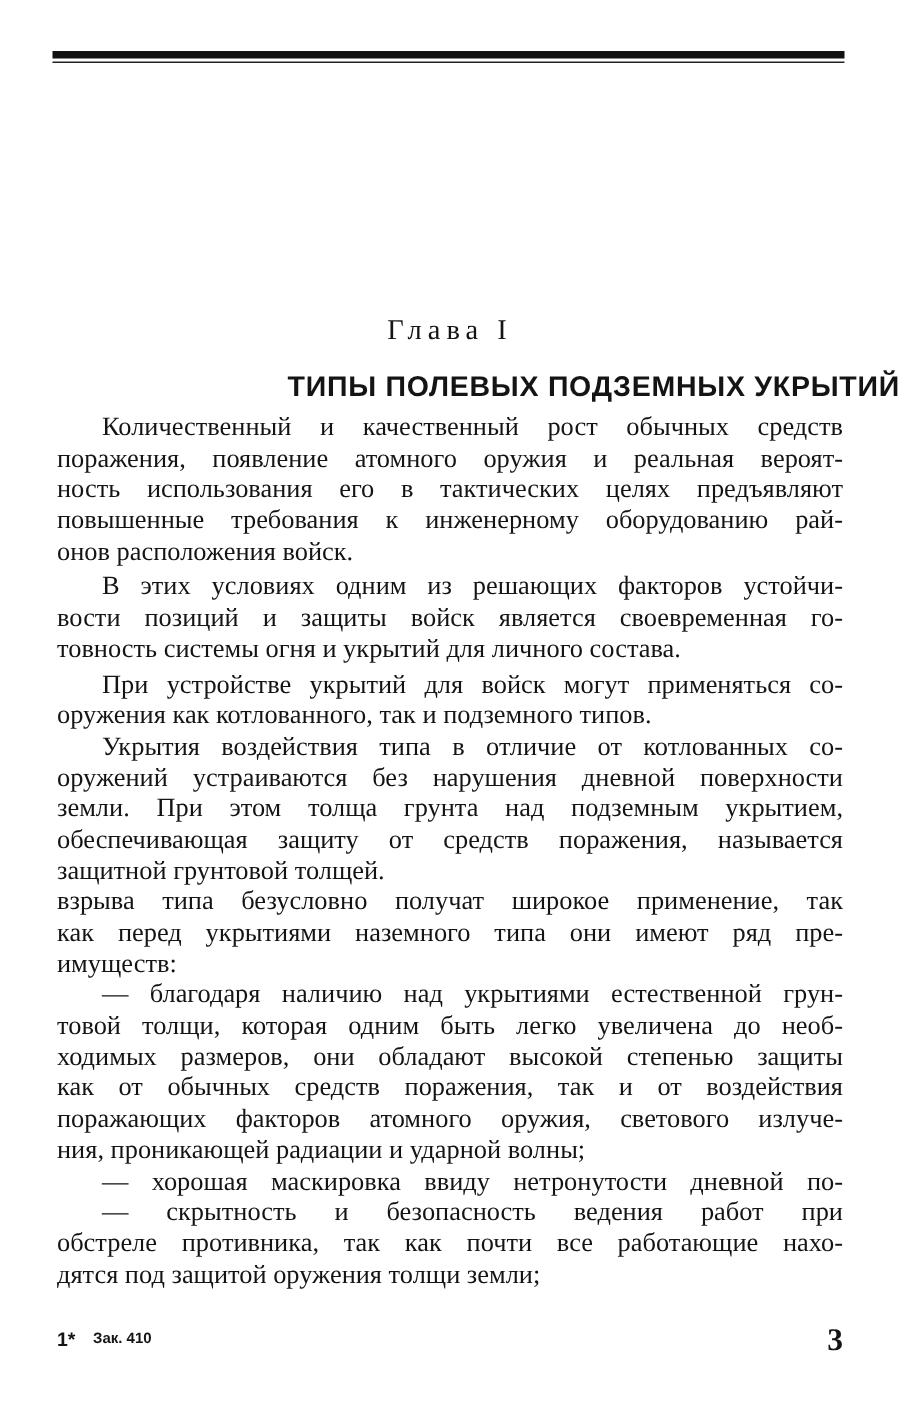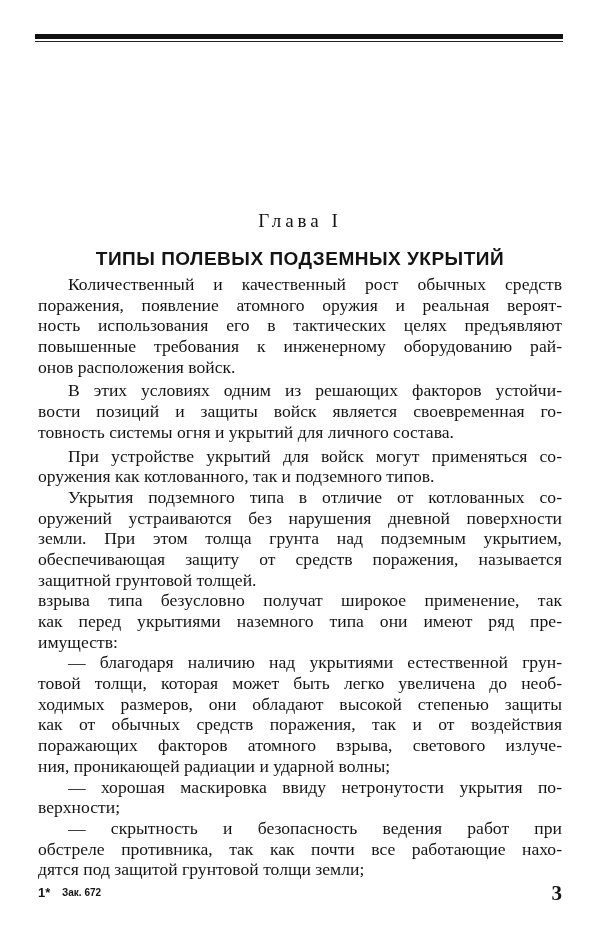--- a/index.html
+++ b/index.html
@@ -39,21 +39,21 @@
       width: 600px;
       text-align: center;
       font-size: 19px;
       letter-spacing: 4px;
     }
     .chapter-title {
       position: absolute;
       top: 248px;
       left: 0;
       width: 600px;
-      text-align: center;
+      text-align: right;
       font-family: "Liberation Sans", "DejaVu Sans", sans-serif;
       font-weight: bold;
       font-size: 19px;
       letter-spacing: 0.5px;
     }
     .body-text {
       position: absolute;
       left: 38px;
       top: 274px;
       width: 524px;
@@ -121,42 +121,41 @@
   <div class="line">повышенные требования к инженерному оборудованию рай-</div>
   <div class="line last">онов расположения войск.</div>
 
   <div class="line indent gap">В этих условиях одним из решающих факторов устойчи-</div>
   <div class="line">вости позиций и защиты войск является своевременная го-</div>
   <div class="line last">товность системы огня и укрытий для личного состава.</div>
 
   <div class="line indent gap">При устройстве укрытий для войск могут применяться со-</div>
   <div class="line last">оружения как котлованного, так и подземного типов.</div>
 
-  <div class="line indent">Укрытия подземного типа в отличие от котлованных со-</div>
+  <div class="line indent">Укрытия воздействия типа в отличие от котлованных со-</div>
   <div class="line">оружений устраиваются без нарушения дневной поверхности</div>
   <div class="line">земли. При этом толща грунта над подземным укрытием,</div>
   <div class="line">обеспечивающая защиту от средств поражения, называется</div>
   <div class="line last">защитной грунтовой толщей.</div>
 
   <div class="line">взрыва типа безусловно получат широкое применение, так</div>
   <div class="line">как перед укрытиями наземного типа они имеют ряд пре-</div>
   <div class="line last">имуществ:</div>
 
   <div class="line indent">— благодаря наличию над укрытиями естественной грун-</div>
-  <div class="line">товой толщи, которая может быть легко увеличена до необ-</div>
+  <div class="line">товой толщи, которая одним быть легко увеличена до необ-</div>
   <div class="line">ходимых размеров, они обладают высокой степенью защиты</div>
   <div class="line">как от обычных средств поражения, так и от воздействия</div>
-  <div class="line">поражающих факторов атомного взрыва, светового излуче-</div>
+  <div class="line">поражающих факторов атомного оружия, светового излуче-</div>
   <div class="line last">ния, проникающей радиации и ударной волны;</div>
 
-  <div class="line indent">— хорошая маскировка ввиду нетронутости укрытия по-</div>
-  <div class="line last">верхности;</div>
+  <div class="line indent">— хорошая маскировка ввиду нетронутости дневной по-</div>
 
   <div class="line indent">— скрытность и безопасность ведения работ при</div>
   <div class="line">обстреле противника, так как почти все работающие нахо-</div>
-  <div class="line last">дятся под защитой грунтовой толщи земли;</div>
+  <div class="line last">дятся под защитой оружения толщи земли;</div>
 </div>
 
 <div class="footer">
   <span class="sig-mark">1*</span>
-  <span class="order-no">Зак. 672</span>
+  <span class="order-no">Зак. 410</span>
   <span class="page-number">3</span>
 </div>
 
 </body></html>

